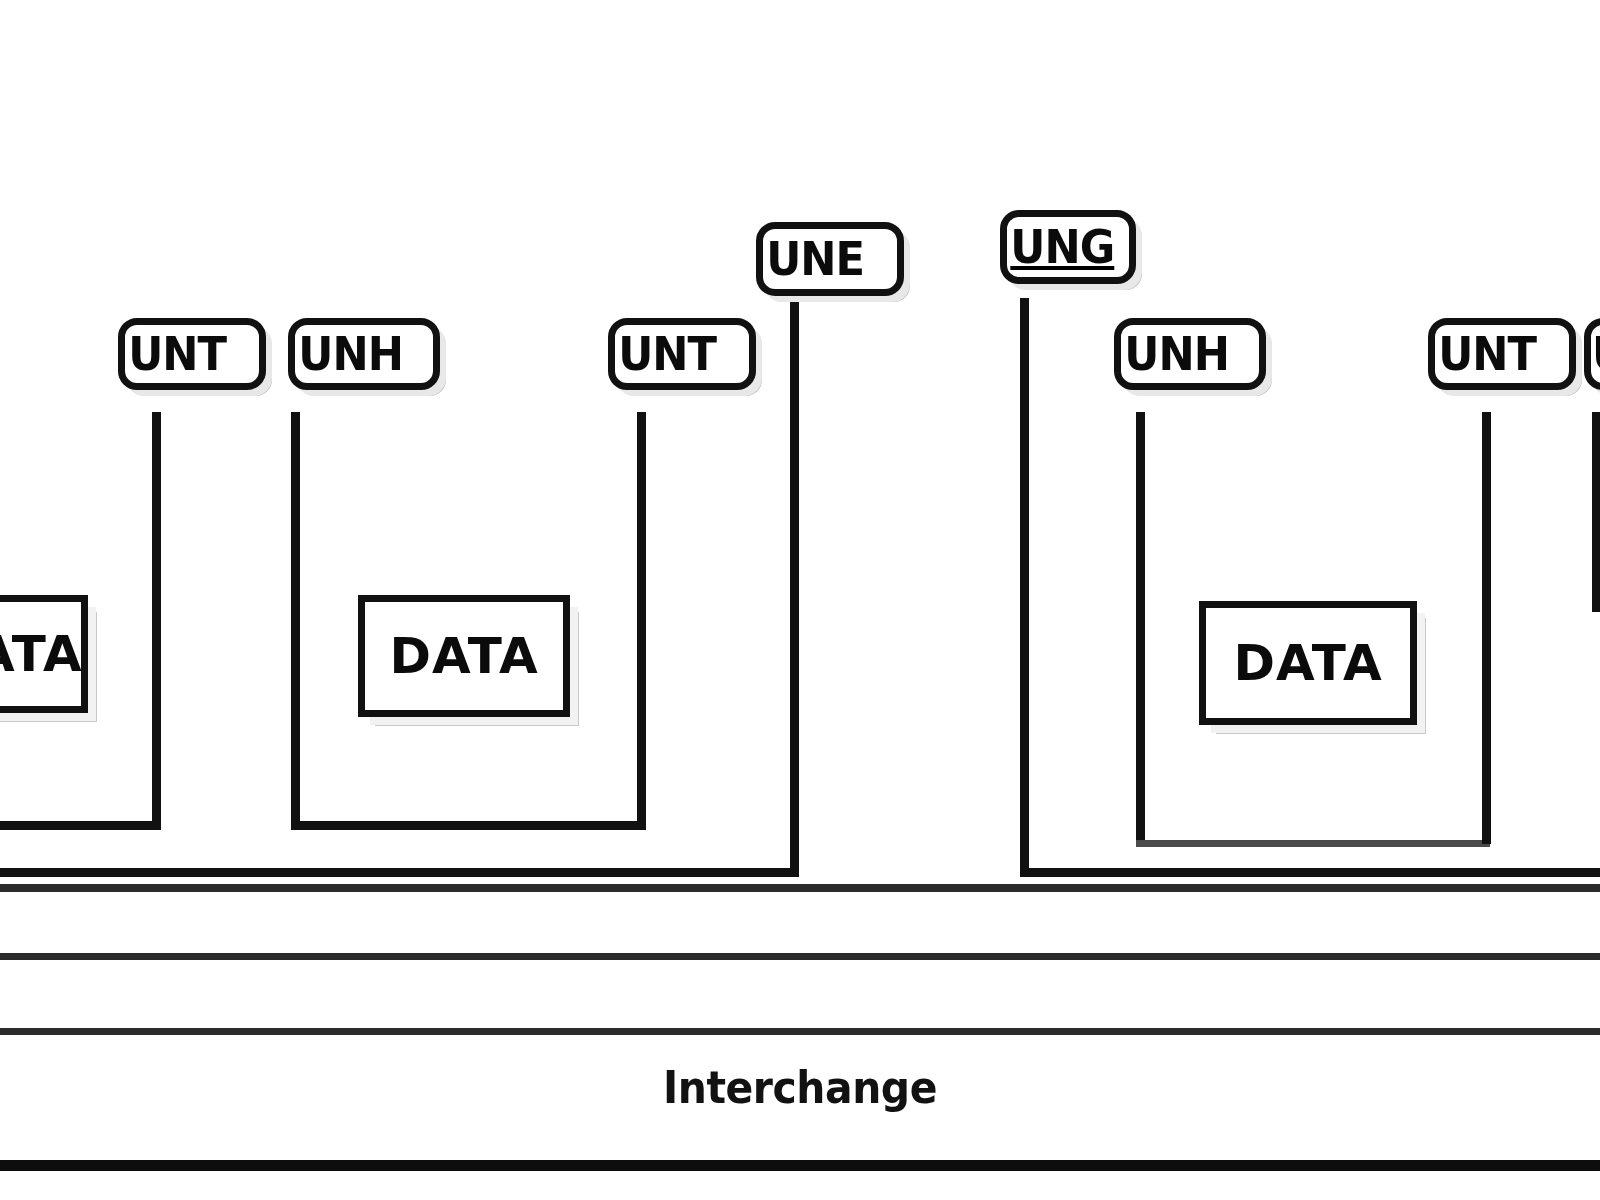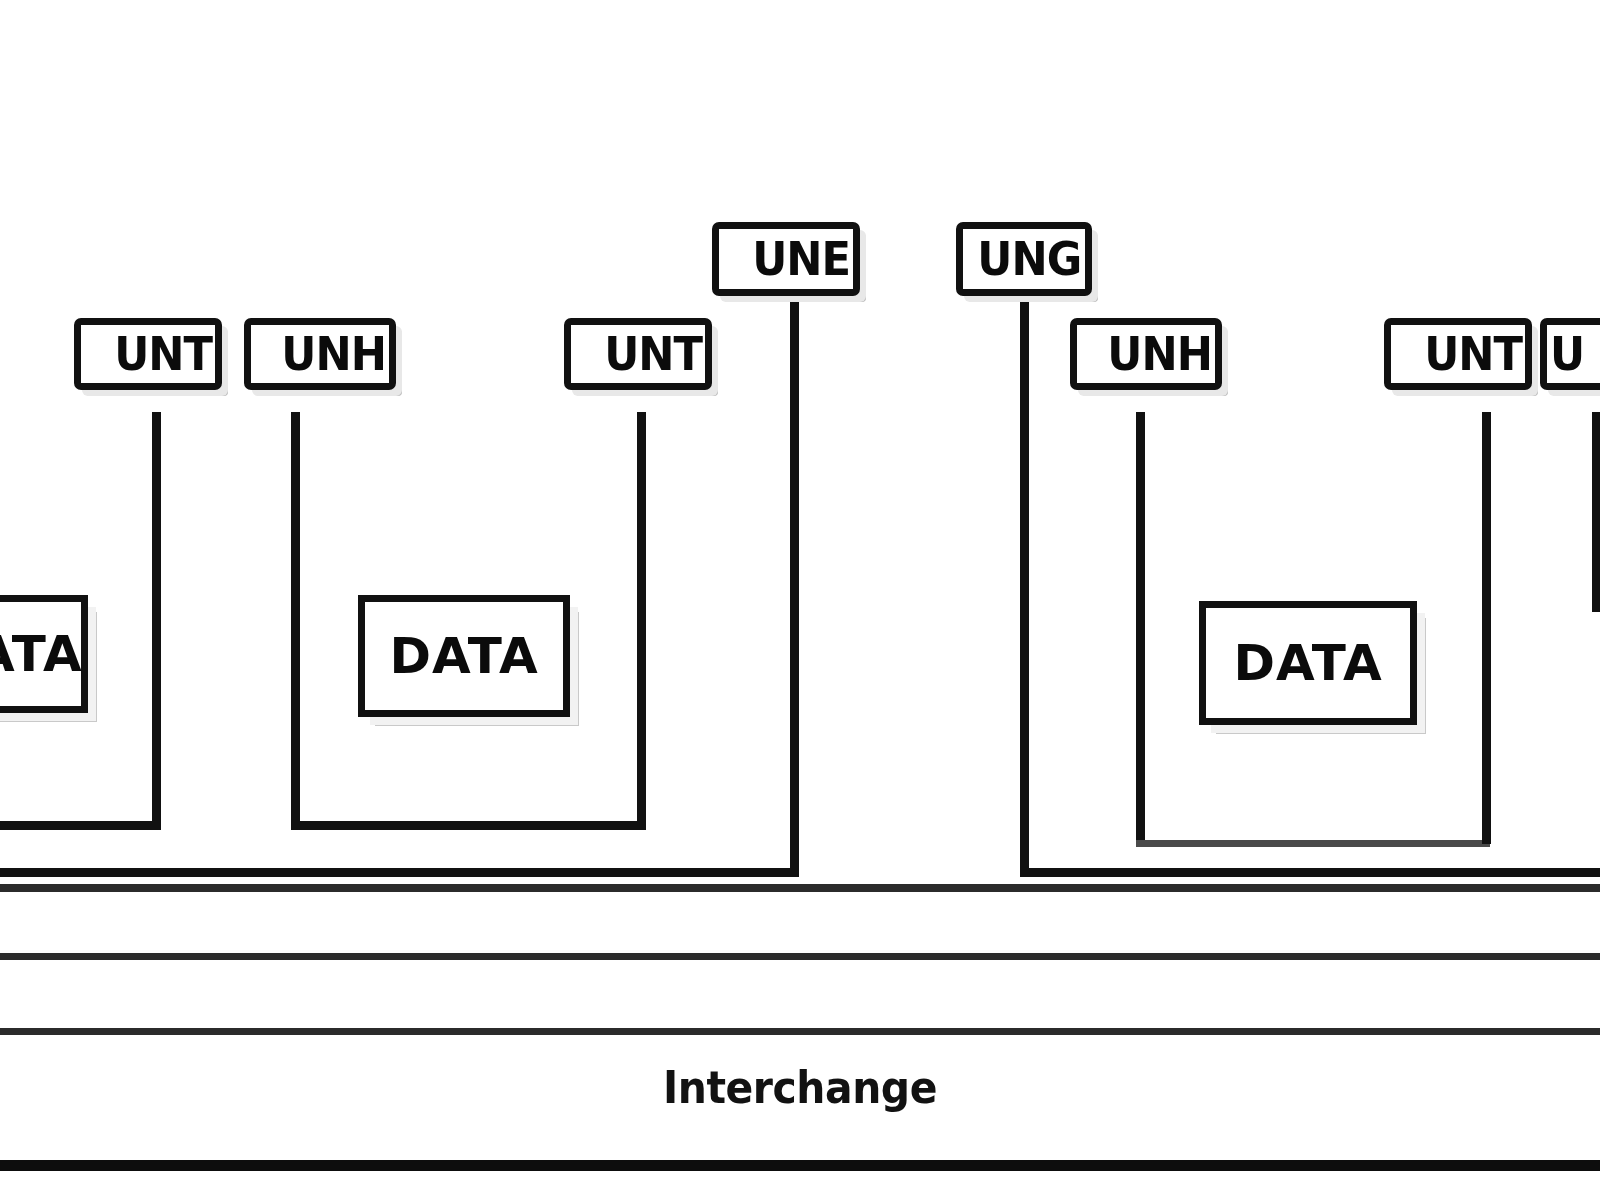--- a/index.html
+++ b/index.html
@@ -15,26 +15,27 @@
     overflow: hidden;
     font-family: "Liberation Sans", sans-serif;
   }
 
   
   .seg-box {
     position: absolute;
     box-sizing: border-box;
     background: #ffffff;
     border: 7px solid #111111;
-    border-radius: 7px;
+    border-radius: 19px;
     display: flex;
     align-items: center;
-    justify-content: flex-end;
+    justify-content: flex-start;
     box-shadow: 7px 7px 0 -1px #e8e8e8, 9px 9px 0 -3px #bdbdbd;
     z-index: 5;
+    margin-left: 44px;
   }
   .seg-box .seg-label {
     font-family: "DejaVu Sans", sans-serif;
     font-weight: bold;
     font-size: 46px;
     letter-spacing: -1px;
     color: #0b0b0b;
     line-height: 1;
     white-space: nowrap;
     transform: scaleX(0.94);
@@ -155,21 +156,21 @@
   </div>
 
   <div class="seg-box" style="left:564px; top:318px; width:148px; height:72px;">
     <span class="seg-label">UNT</span>
   </div>
 
   <div class="seg-box" style="left:712px; top:222px; width:148px; height:74px;">
     <span class="seg-label">UNE</span>
   </div>
 
-  <div class="seg-box" style="left:956px; top:222px; width:136px; height:74px;">
+  <div class="seg-box" style="left:956px; top:210px; width:136px; height:74px;text-decoration:underline;">
     <span class="seg-label">UNG</span>
   </div>
 
   <div class="seg-box" style="left:1070px; top:318px; width:152px; height:72px;">
     <span class="seg-label">UNH</span>
   </div>
 
   <div class="seg-box" style="left:1384px; top:318px; width:148px; height:72px;">
     <span class="seg-label">UNT</span>
   </div>

